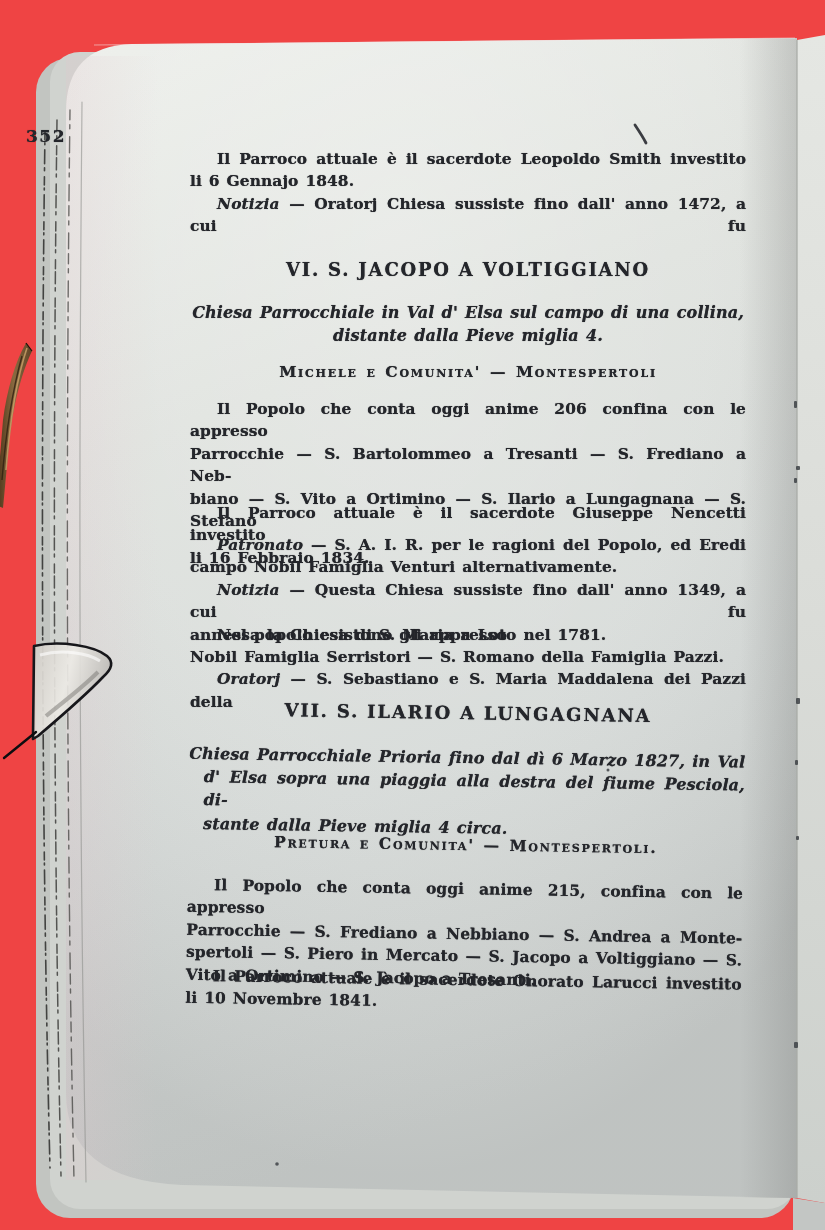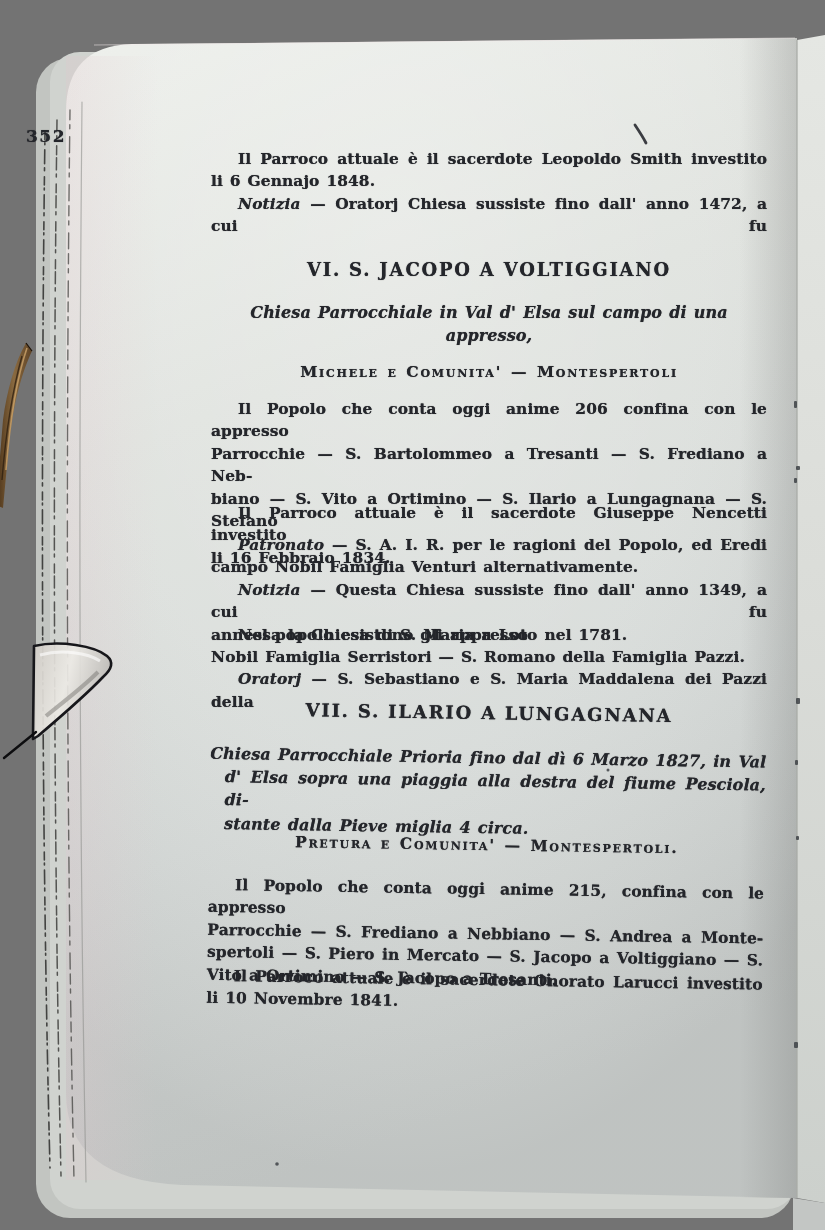--- a/index.html
+++ b/index.html
@@ -1,20 +1,20 @@
 <!DOCTYPE html>
 <html><head>
 <meta charset="utf-8">
 <style>
   html,body{margin:0;padding:0;background:#060606;}
-  .photo{position:relative;width:825px;height:1230px;background:#737373;overflow:hidden;}
+  .photo{position:relative;width:825px;height:1230px;background:#ef4444;overflow:hidden;}
   .art{position:absolute;left:0;top:0;}
   .page-text{
     position:absolute;left:190px;top:0;width:556px;height:1230px;
-    font-family:"DejaVu Serif","Liberation Serif",serif;color:#24262b;margin-left:21px;
+    font-family:"DejaVu Serif","Liberation Serif",serif;color:#24262b;
   }
   .blk{
     position:absolute;left:0;width:556px;
     font-size:15.4px;font-weight:600;line-height:22.4px;
     letter-spacing:0.1px;word-spacing:1.5px;
     text-shadow:0 0 0.7px rgba(30,30,34,0.85);
   }
   .ln{text-align:justify;text-align-last:justify;}
   .end{text-align-last:left;}
   .ind{text-indent:27px;}
@@ -141,21 +141,22 @@
       <div class="ln end">li 6 Gennajo 1848.</div>
     </div>
 
     <div class="blk" style="top:193px">
       <div class="ln ind"><span class="it">Notizia</span><span> — Oratorj Chiesa sussiste fino dall' anno 1472, a cui fu</span></div>
     </div>
 
     <div class="h" style="top:259px">VI. S. JACOPO A VOLTIGGIANO</div>
 
     <div class="blk sub" style="top:301px">
-      <div class="cen">Chiesa Parrocchiale in Val d' Elsa sul campo di una appresso,</div>
+      <div class="cen">Chiesa Parrocchiale in Val d' Elsa sul campo di una collina,</div>
+      <div class="cen">distante dalla Pieve miglia 4.</div>
     </div>
 
     <div class="blk smc" style="top:361px">Michele e Comunita' — Montespertoli</div>
 
     <div class="blk" style="top:398px">
       <div class="ln ind">Il Popolo che conta oggi anime 206 confina con le appresso</div>
       <div class="ln">Parrocchie — S. Bartolommeo a Tresanti — S. Frediano a Neb-</div>
       <div class="ln">biano — S. Vito a Ortimino — S. Ilario a Lungagnana — S. Stefano</div>
     </div>
 

